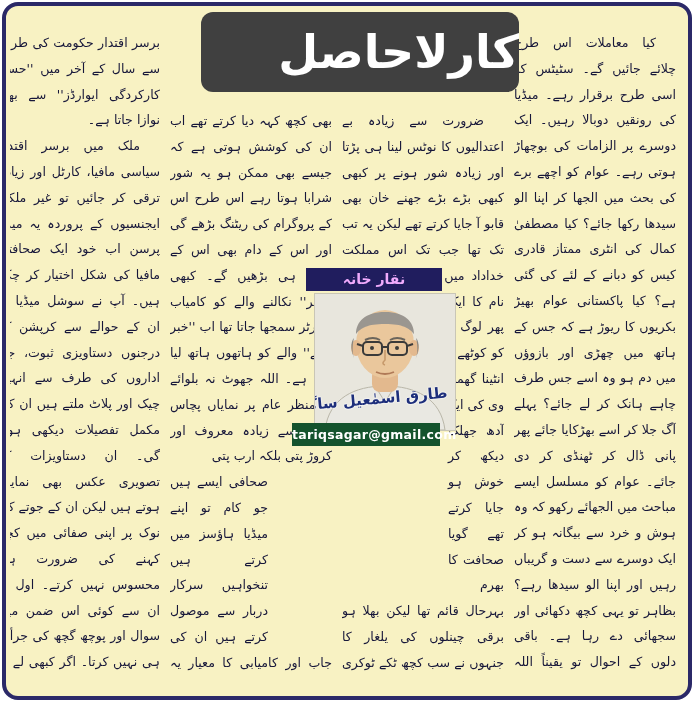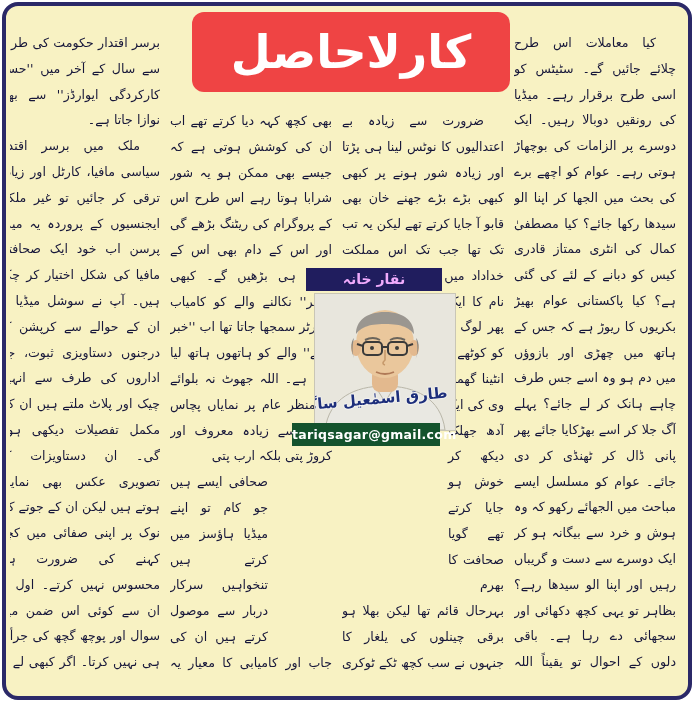--- a/index.html
+++ b/index.html
@@ -35,23 +35,23 @@
   .col p{margin:0 0 0 0;}
   .col p.indent{text-indent:20px;}
   .col-1,.col-4{padding-top:10px;}
   .col-2,.col-3{padding-top:88px;}
   
   .spacer-left{float:left;width:106px;height:160px;}
   .spacer-right{float:right;width:64px;height:160px;}
 
   
   .banner{
-    position:absolute;left:186px;top:6px;width:318px;height:80px;
-    background:#ef4444;border-radius:12px;
-    display:flex;align-items:center;justify-content:center;
+    position:absolute;left:195px;top:6px;width:318px;height:80px;
+    background:#404040;border-radius:12px;
+    display:flex;align-items:center;justify-content:flex-end;
     z-index:2;
   }
   .banner .title{
     color:#ffffff;font-weight:bold;font-size:46px;line-height:80px;
     direction:rtl;white-space:nowrap;
   }
 
   
   .author-box{
     position:absolute;left:286px;top:262px;width:170px;height:178px;

